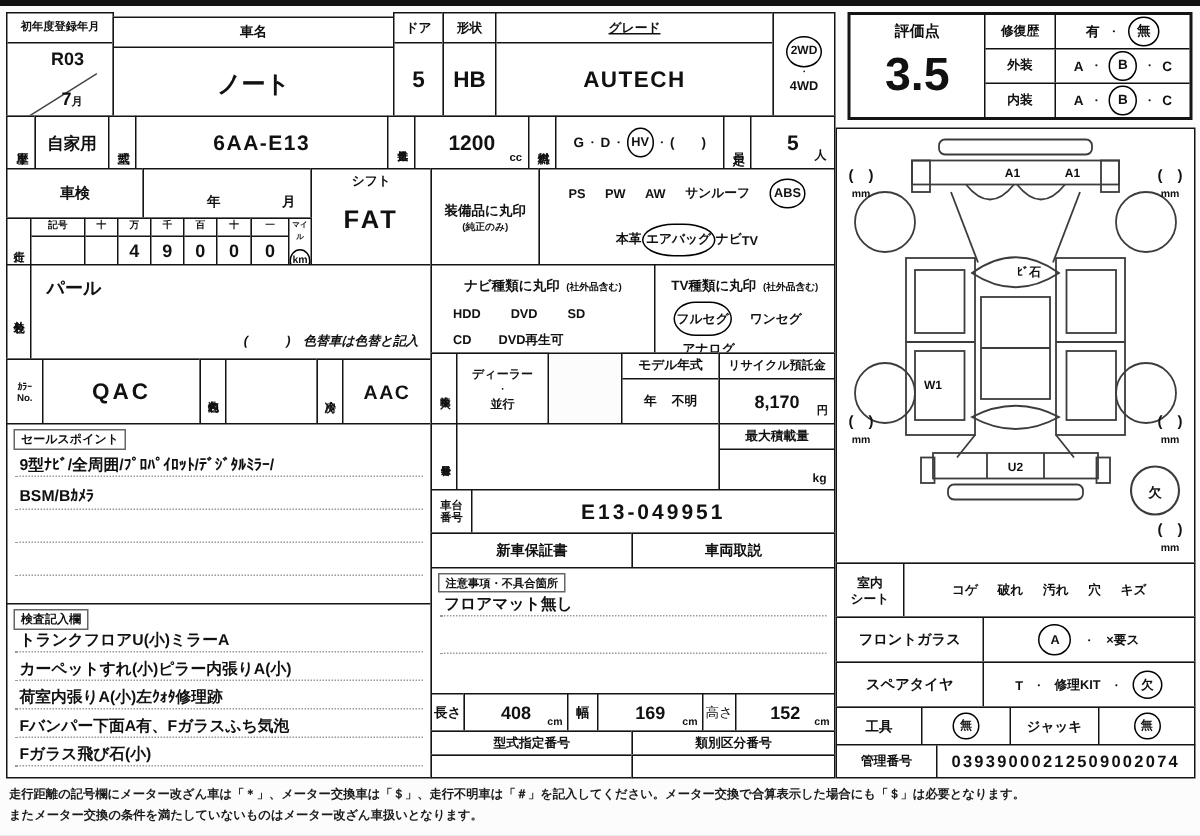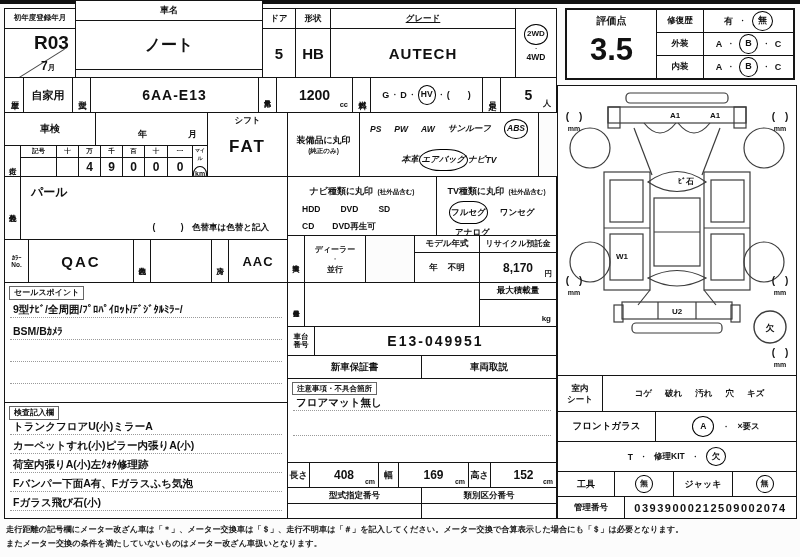--- a/index.html
+++ b/index.html
@@ -20,28 +20,28 @@
   svg text{font-family:"Liberation Sans","DejaVu Sans",sans-serif;fill:#111;}
 </style>
 </head>
 <body>
 
 <div id="stage">
   <div class="abs" style="left:0;top:0;width:800px;height:4px;background:#111;"></div>
 
   <div class="cell" style="left:4px;top:8px;width:72px;height:70px;">
     <div class="chdr" style="font-size:7.5px;line-height:18px;height:19px;">初年度登録年月</div>
-    <div class="abs" style="left:6px;top:23px;font-size:19px;font-weight:bold;padding-left:23px;">R03</div>
+    <div class="abs" style="left:6px;top:23px;font-size:12px;font-weight:bold;padding-left:23px;">R03</div>
     <div class="abs" style="left:6px;top:55px;width:58px;border-top:1.2px solid #444;transform:rotate(-32deg);"></div>
     <div class="abs" style="left:36px;top:50px;font-size:12px;font-weight:bold;">
       <span>7</span><span style="font-size:7.5px;">月</span>
     </div>
   </div>
 
-  <div class="cell" style="left:75px;top:0;width:188px;height:70px;">
+  <div class="cell" style="left:75px;top:11px;width:188px;height:70px;">
     <div class="chdr" style="font-size:9px;line-height:18px;height:19px;">車名</div>
     <div class="cen" style="height:49px;font-size:16px;font-weight:bold;">ノート</div>
   </div>
 
   <div class="cell" style="left:262px;top:8px;width:34px;height:70px;">
     <div class="chdr" style="font-size:8.5px;line-height:18px;height:19px;">ドア</div>
     <div class="cen" style="height:49px;font-size:15px;font-weight:bold;">5</div>
   </div>
 
   <div class="cell" style="left:295px;top:8px;width:36px;height:70px;">
@@ -150,21 +150,21 @@
     <div style="text-align:center;">
       <span class="circ" style="font-size:7px;font-weight:bold;padding:3px 1px;">km</span>
     </div>
   </div>
 
   <div class="cell vcell" style="left:4px;top:176px;width:17px;height:64px;">
     <span class="vl" style="font-size:7.5px;">外装色</span>
   </div>
   <div class="cell" style="left:20px;top:176px;width:268px;height:64px;">
     <div style="padding:7px 0 0 10px;font-size:12px;font-weight:bold;">パール</div>
-    <div class="abs" style="right:18px;bottom:5px;font-size:8.5px;font-weight:bold;">(　　　)　色替車は色替と記入</div>
+    <div class="abs" style="right:8px;bottom:5px;font-size:8.5px;font-weight:bold;font-style:italic;">(　　　)　色替車は色替と記入</div>
   </div>
 
   <div class="cell cen" style="left:4px;top:239px;width:25px;height:44px;flex-direction:column;">
     <span style="font-size:6.5px;font-weight:bold;">ｶﾗｰ</span>
     <span style="font-size:6.5px;font-weight:bold;">No.</span>
   </div>
   <div class="cell cen" style="left:28px;top:239px;width:106px;height:44px;">
     <span style="font-size:15px;font-weight:bold;letter-spacing:2px;">QAC</span>
   </div>
   <div class="cell vcell" style="left:133px;top:239px;width:18px;height:44px;">
@@ -201,21 +201,21 @@
     <div class="abs bigline" style="left:8px;top:74px;font-size:10.5px;">Fバンパー下面A有、Fガラスふち気泡</div>
     <div class="dotr" style="top:88px;"></div>
     <div class="abs bigline" style="left:8px;top:93px;font-size:10.5px;">Fガラス飛び石(小)</div>
     <div class="dotr" style="top:107px;"></div>
   </div>
 
   <div class="cell cen" style="left:287px;top:112px;width:73px;height:65px;flex-direction:column;">
     <span style="font-size:9px;font-weight:bold;">装備品に丸印</span>
     <span style="font-size:6.5px;font-weight:bold;">(純正のみ)</span>
   </div>
-  <div class="cell" style="left:359px;top:112px;width:180px;height:65px;font-style:italic;">
+  <div class="cell" style="left:359px;top:112px;width:198px;height:65px;">
     <div class="cen" style="height:32px;gap:13px;font-size:8.5px;font-weight:bold;">
       <span>PS</span>
       <span>PW</span>
       <span>AW</span>
       <span>サンルーフ</span>
       <span class="circ" style="padding:4px 2px;">ABS</span>
     </div>
     <div class="cen" style="height:30px;font-size:8.5px;font-weight:bold;">
       <span>本革</span>
       <span class="circ" style="padding:5px 2px;border-radius:50%/60%;">エアバッグ</span>
@@ -315,21 +315,21 @@
     <div class="abs" style="right:3px;bottom:2px;font-size:7px;font-weight:bold;">cm</div>
   </div>
   <div class="cell cen" style="left:378px;top:462px;width:21px;height:26px;">
     <span style="font-size:9px;font-weight:bold;">幅</span>
   </div>
   <div class="cell" style="left:398px;top:462px;width:71px;height:26px;">
     <div class="cen" style="height:100%;font-size:12px;font-weight:bold;">169</div>
     <div class="abs" style="right:3px;bottom:2px;font-size:7px;font-weight:bold;">cm</div>
   </div>
   <div class="cell cen" style="left:468px;top:462px;width:23px;height:26px;">
-    <span style="font-size:9px;font-weight:bold;">高さ</span>
+    <span style="font-size:9px;font-weight:normal;">高さ</span>
   </div>
   <div class="cell" style="left:490px;top:462px;width:67px;height:26px;">
     <div class="cen" style="height:100%;font-size:12px;font-weight:bold;">152</div>
     <div class="abs" style="right:3px;bottom:2px;font-size:7px;font-weight:bold;">cm</div>
   </div>
 
   <div class="cell cen" style="left:287px;top:487px;width:135px;height:17px;">
     <span style="font-size:8.5px;font-weight:bold;">型式指定番号</span>
   </div>
   <div class="cell cen" style="left:421px;top:487px;width:136px;height:17px;">
@@ -450,20 +450,21 @@
   <div class="cell" style="left:557px;top:411px;width:240px;height:31px;display:flex;">
     <div class="cen" style="width:97px;border-right:1px solid #141414;font-size:9.5px;font-weight:bold;">フロントガラス</div>
     <div class="cen" style="flex:1;gap:8px;font-size:8.5px;font-weight:bold;">
       <span class="circ" style="padding:5px 7px;">A</span>
       <span style="font-size:7px;">・</span>
       <span>×要ス</span>
     </div>
   </div>
 
   <div class="cell" style="left:557px;top:441px;width:240px;height:31px;display:flex;">
+    <div class="cen" style="width:97px;border-right:1px solid #141414;font-size:9.5px;font-weight:bold;">スペアタイヤ</div>
     <div class="cen" style="flex:1;gap:7px;font-size:8.5px;font-weight:bold;">
       <span>T</span>
       <span style="font-size:7px;">・</span>
       <span>修理KIT</span>
       <span style="font-size:7px;">・</span>
       <span class="circ" style="padding:4px 5px;">欠</span>
     </div>
   </div>
 
   <div class="cell" style="left:557px;top:471px;width:240px;height:26px;display:flex;">

